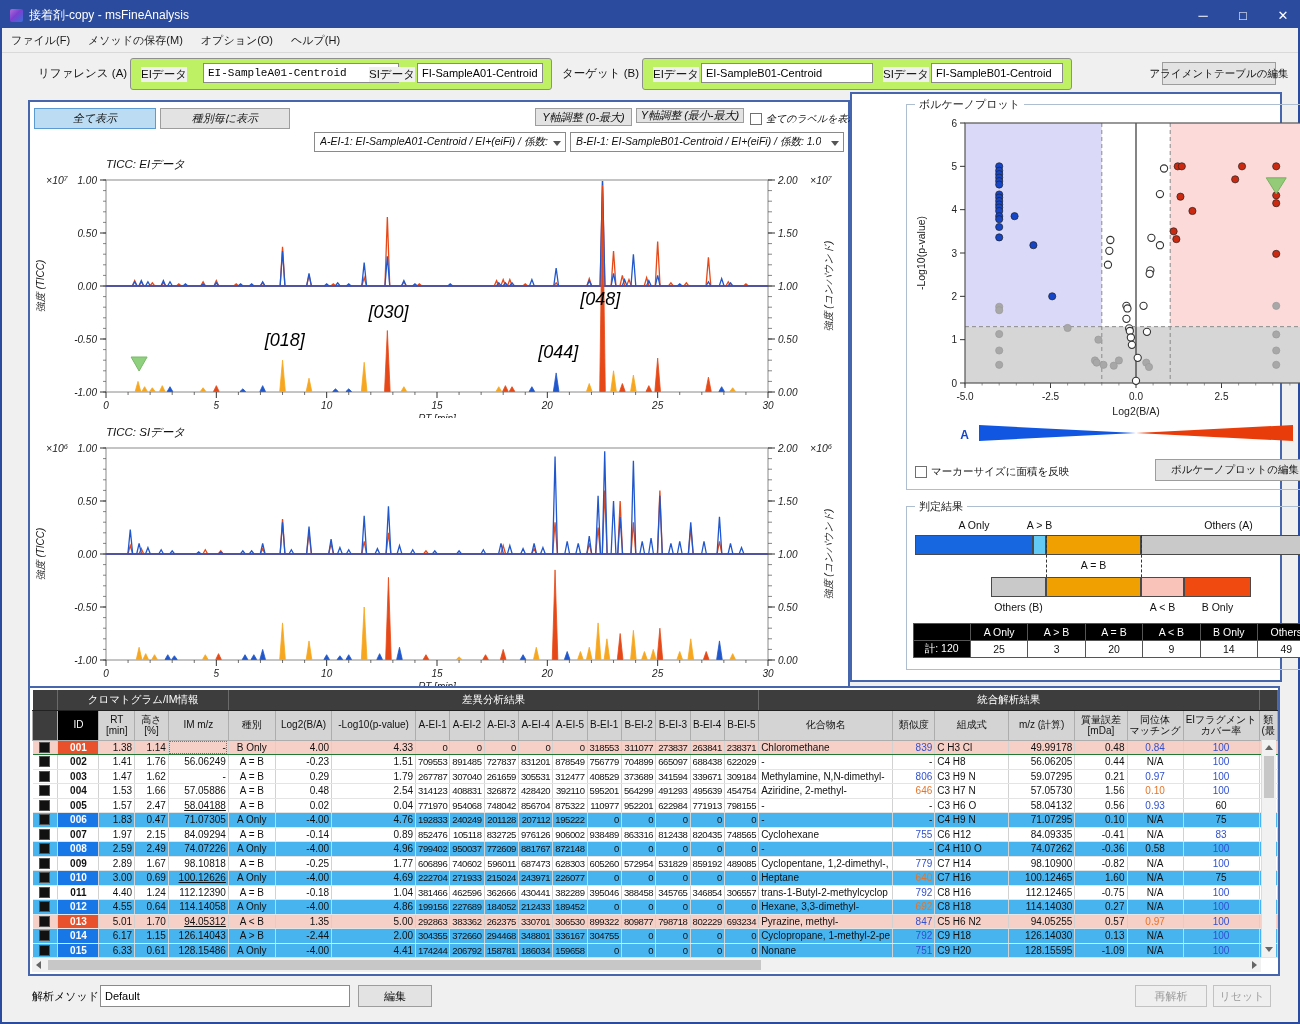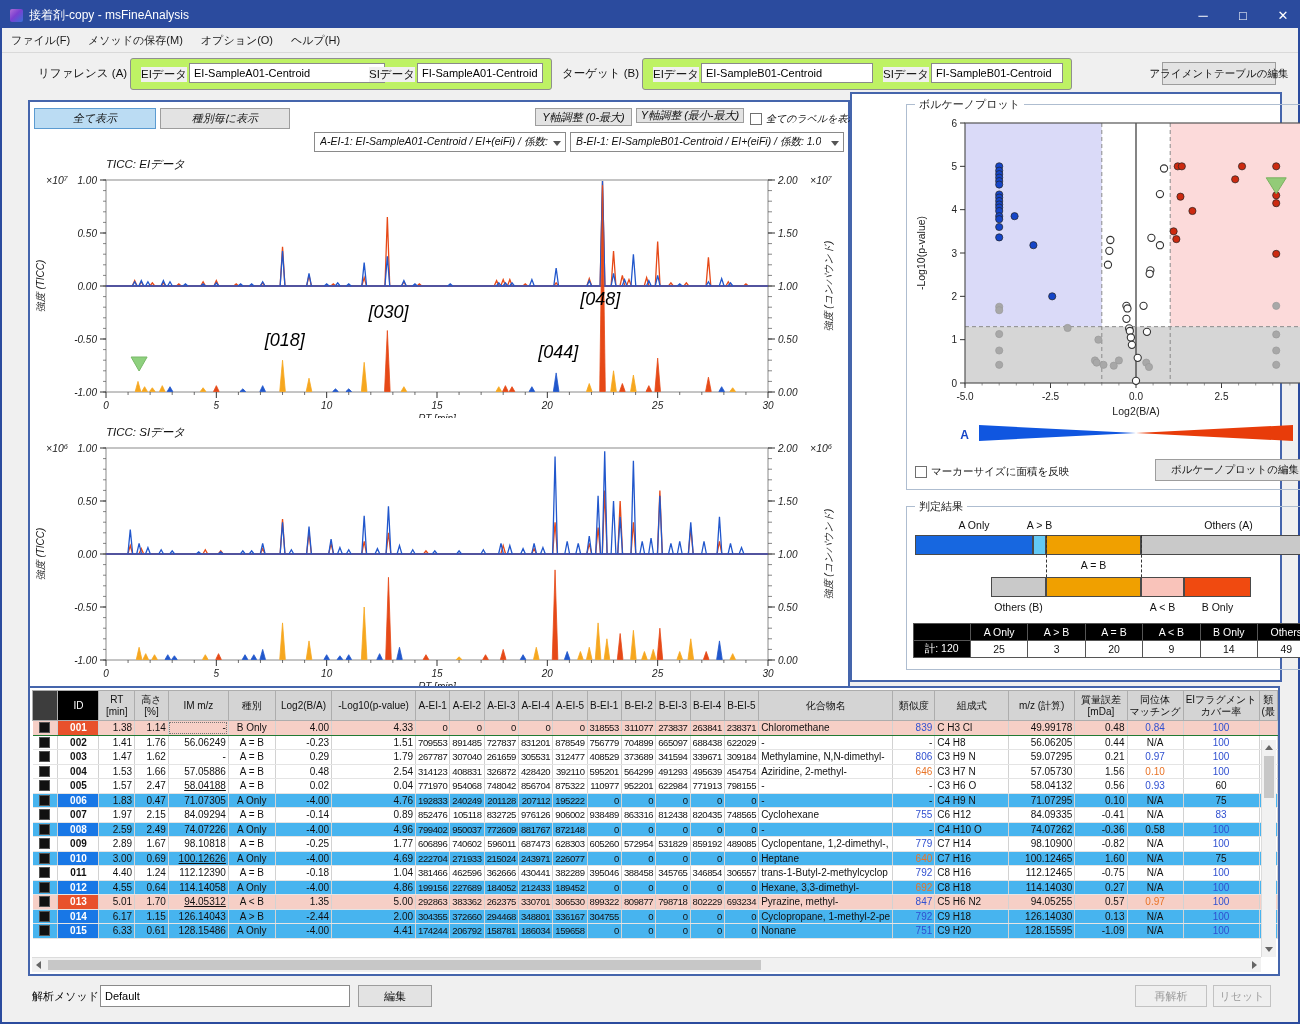--- a/index.html
+++ b/index.html
@@ -105,21 +105,21 @@
       <span>ファイル(F)</span>
       <span>メソッドの保存(M)</span>
       <span>オプション(O)</span>
       <span>ヘルプ(H)</span>
     </div>
 
   <div class="fieldrow">
     <span class="flabel" style="left:36px">リファレンス (A)</span>
     <div class="fgroup" style="left:128px;width:420px">
       <span class="inlabel" style="left:10px;background:#f0f0f0">EIデータ</span>
-      <input class="tinput" style="left: 58px; width: 196px;" readonly="" value="EI-SampleA01-Centroid">
+      <input class="tinput" style="left: 72px; width: 196px; font-family: Liberation Mono, monospace;" readonly="" value="EI-SampleA01-Centroid">
       <span class="inlabel" style="left:238px;background:#f0f0f0">SIデータ</span>
       <input class="tinput" style="left: 286px; width: 126px;" readonly="" value="FI-SampleA01-Centroid">
     </div>
     <span class="flabel" style="left:560px">ターゲット (B)</span>
     <div class="fgroup" style="left:640px;width:428px">
       <span class="inlabel" style="left:10px;background:#f0f0f0">EIデータ</span>
       <input class="tinput" style="left: 58px; width: 172px;" readonly="" value="EI-SampleB01-Centroid">
       <span class="inlabel" style="left:240px;background:#f0f0f0">SIデータ</span>
       <input class="tinput" style="left: 288px; width: 132px;" readonly="" value="FI-SampleB01-Centroid">
     </div>
@@ -655,20 +655,27 @@
           <col style="width: 134px;">
           <col style="width: 44px;">
           <col style="width: 80px;">
           <col style="width: 70px;">
           <col style="width: 54px;">
           <col style="width: 56px;">
           <col style="width: 66px;">
           <col style="width: 16px;">
         </colgroup>
         <thead>
+          <tr class="ghead">
+            <td colspan="1"></td>
+            <td colspan="4">クロマトグラム/IM情報</td>
+            <td colspan="13">差異分析結果</td>
+            <td colspan="7">統合解析結果</td>
+            <td colspan="1"></td>
+          </tr>
           <tr class="chead">
             <td class="dark"></td>
             <td class="idh">ID</td>
             <td>RT<br>[min]</td>
             <td>高さ<br>[%]</td>
             <td>IM m/z</td>
             <td>種別</td>
             <td>Log2(B/A)</td>
             <td>-Log10(p-value)</td>
             <td>A-EI-1</td>

